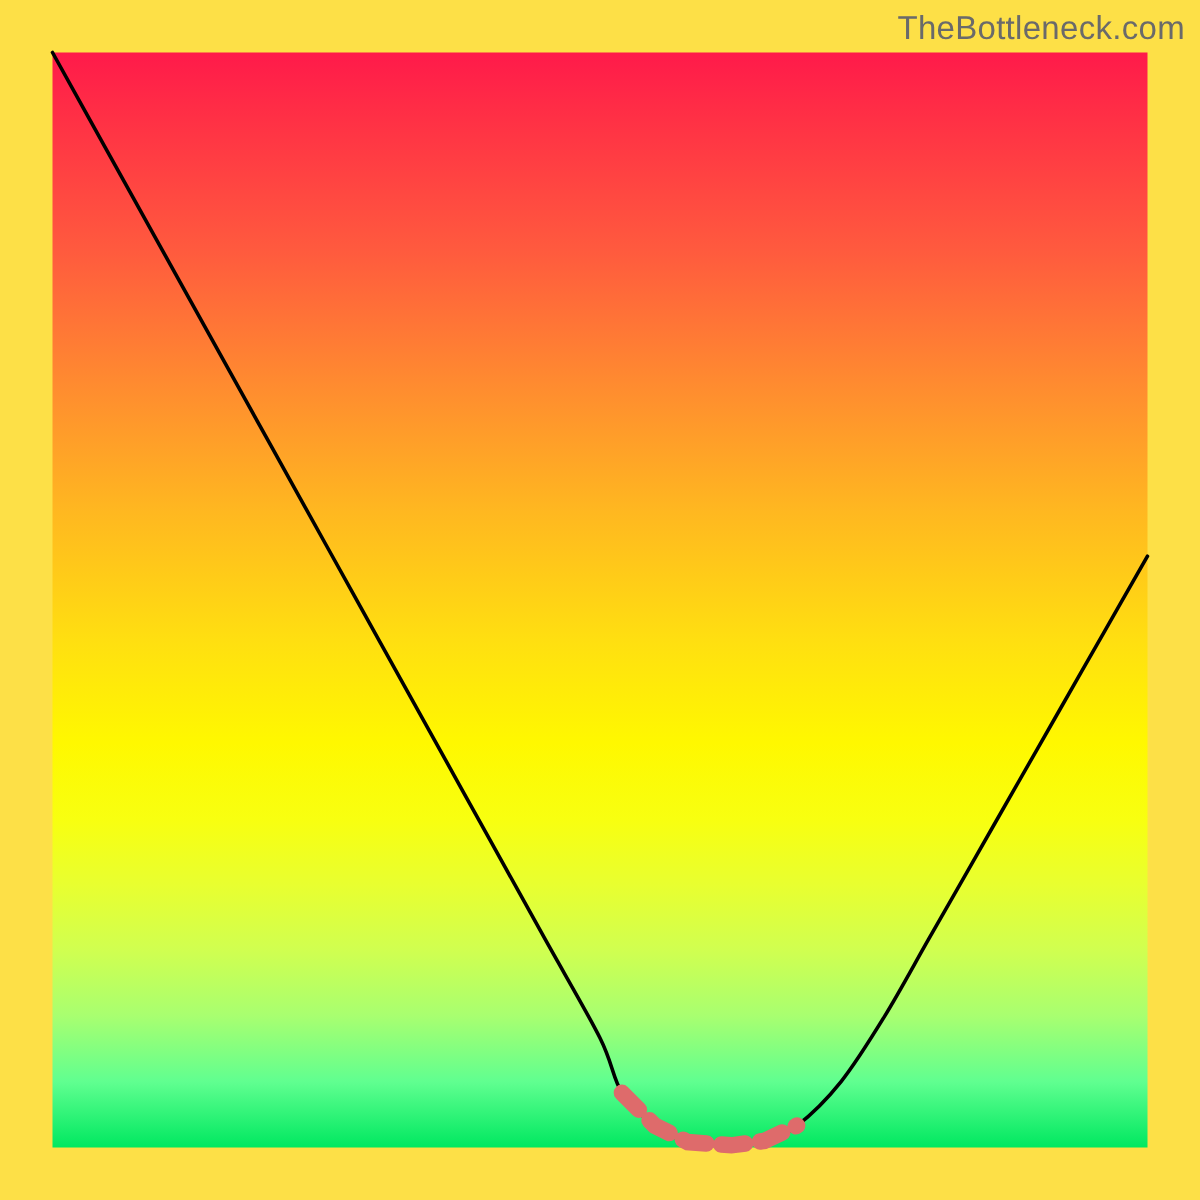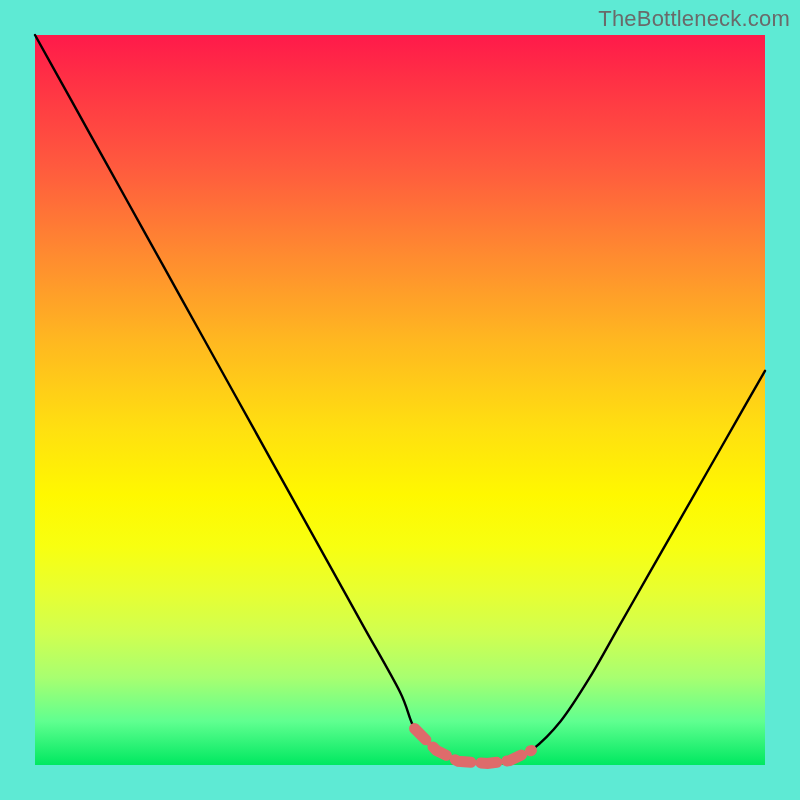--- a/index.html
+++ b/index.html
@@ -8,21 +8,21 @@
     width: 800px;
     height: 800px;
     background: #000;
     font-family: Arial, Helvetica, sans-serif;
     overflow: hidden;
   }
   .canvas {
     position: relative;
     width: 800px;
     height: 800px;
-    background: #5eead4;
+    background: #fde047;
   }
   .plot-area {
     position: absolute;
     left: 35px;
     top: 35px;
     width: 730px;
     height: 730px;
   }
   .gradient-bg {
     position: absolute;

